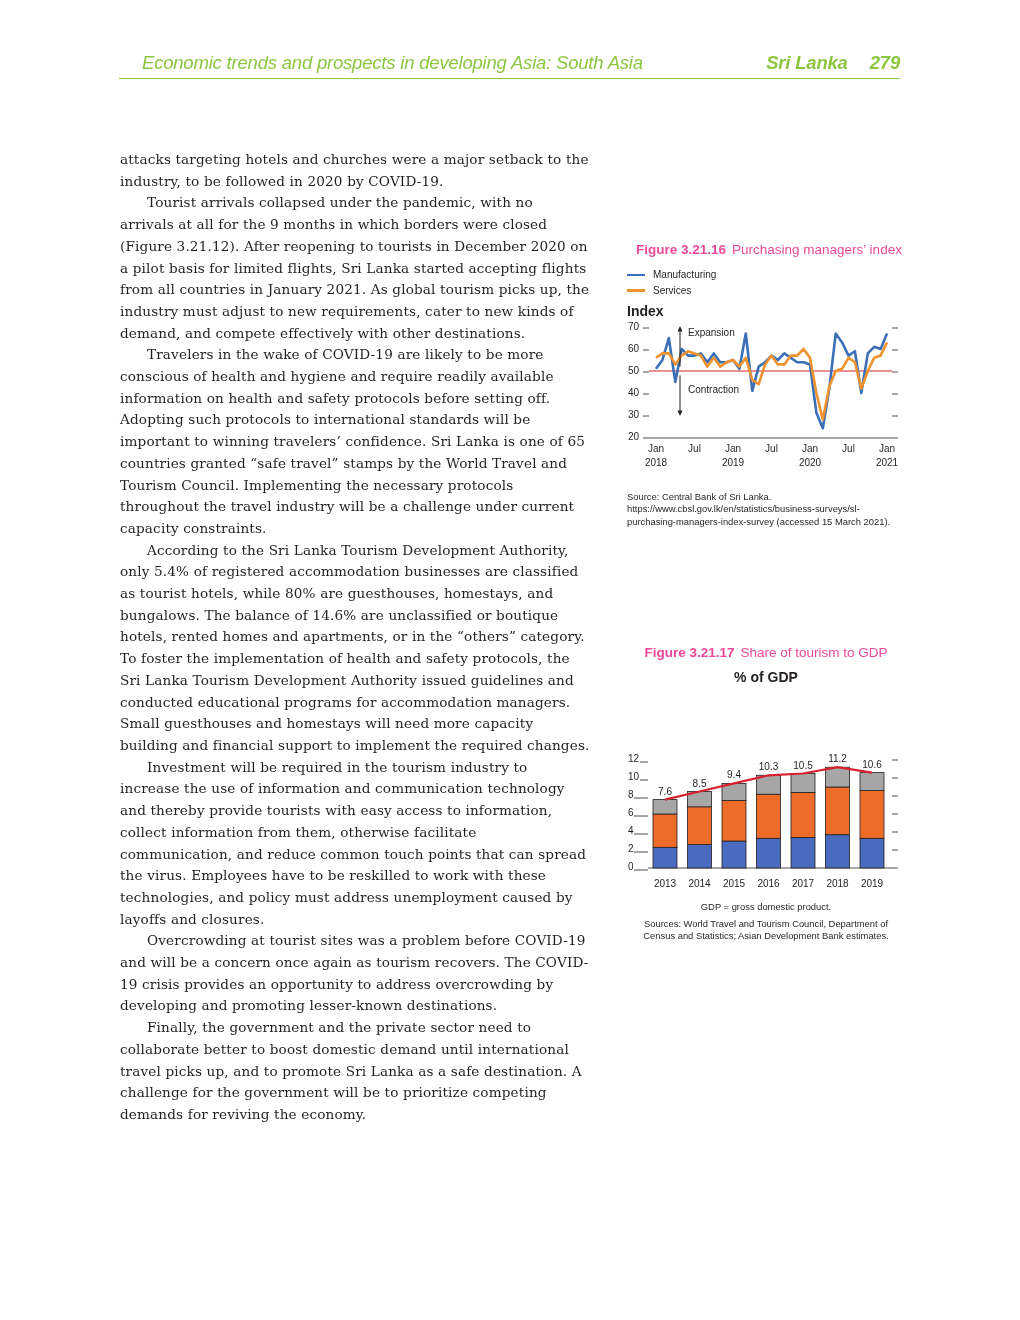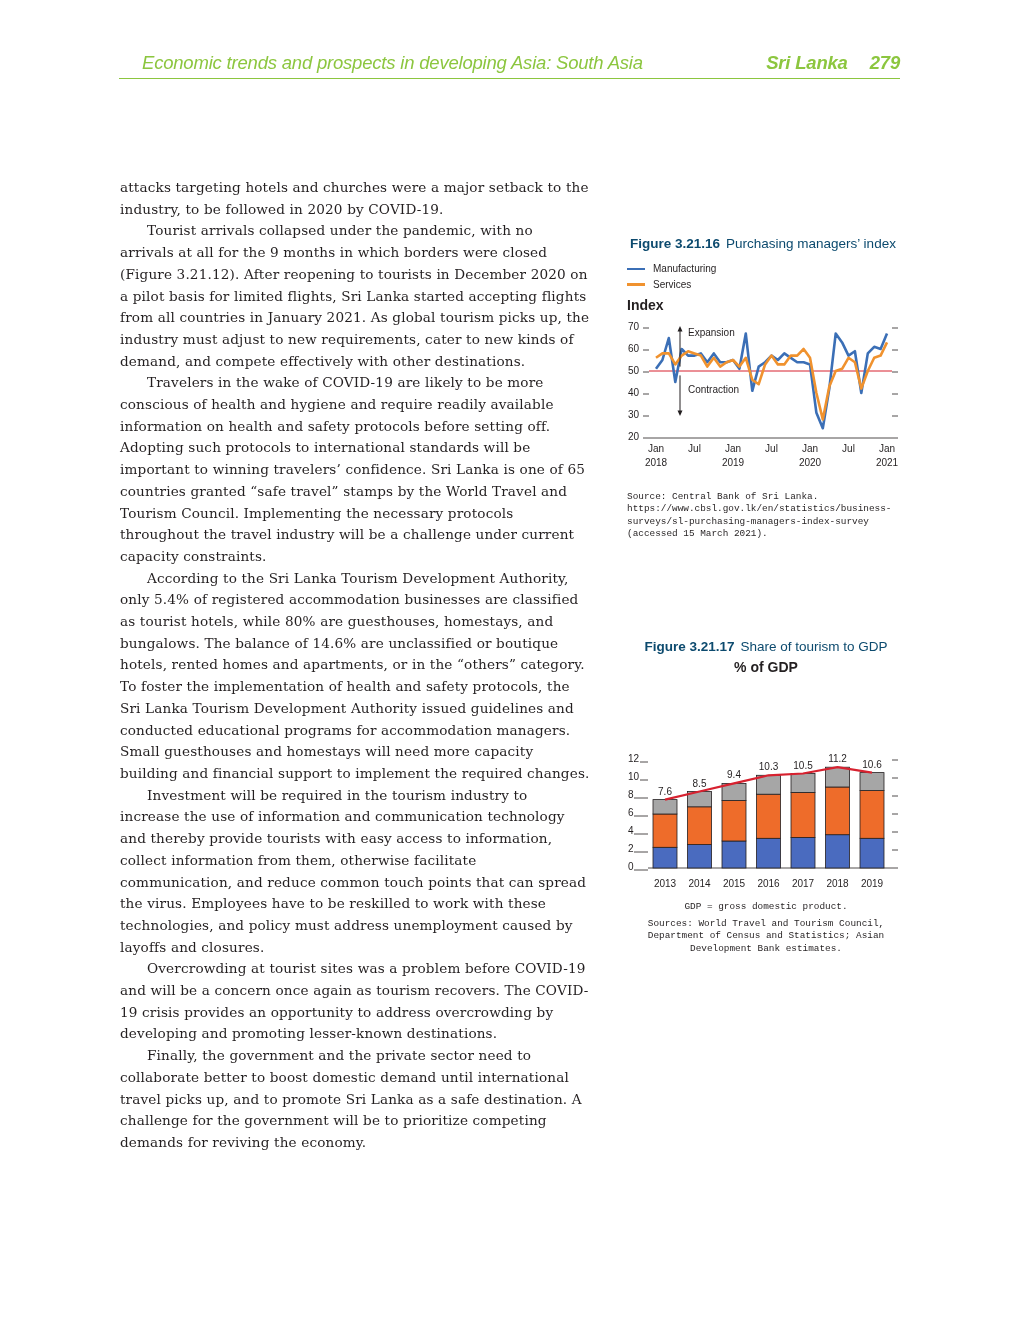--- a/index.html
+++ b/index.html
@@ -3,33 +3,33 @@
   <meta charset="utf-8">
   <style>
     html, body { margin: 0; padding: 0; background: #ffffff; }
     body { width: 1020px; height: 1320px; position: relative; overflow: hidden; color: #231f20; }
     .header { position: absolute; left: 119px; top: 50px; width: 781px; height: 28px; border-bottom: 1px solid #8cc63f; }
     .header-left, .header-right { position: absolute; top: 2px; font-family: "Liberation Sans", sans-serif; font-style: italic; font-size: 18.5px; color: #8cc63f; letter-spacing: -0.2px; }
     .header-left { left: 0; margin-left: 23px; }
     .header-right { right: 0; }
     .header-right span { margin-left: 22px; font-weight: bold; }
 
-    .body-col { position: absolute; left: 120px; top: 149px; width: 470px; font-family: "DejaVu Serif", serif; font-size: 13.6px; line-height: 21.7px; color: #231f20; letter-spacing: 0.15px; margin-top: 28px; }
+    .body-col { position: absolute; left: 120px; top: 149px; width: 470px; font-family: "DejaVu Serif", serif; font-size: 13.6px; line-height: 21.7px; color: #231f20; letter-spacing: 0.15px; }
     .body-col p { margin: 0; }
     .body-col p.indent { text-indent: 27px; }
 
     .fig { position: absolute; left: 627px; width: 278px; font-family: "Liberation Sans", sans-serif; color: #231f20; }
-    .fig-title { font-size: 13.5px; color: #0c4a6e; margin: 3px; white-space: nowrap; }
+    .fig-title { font-size: 13.5px; color: #ec4899; margin: 9px; white-space: nowrap; }
     .fig-title .num { font-weight: bold; margin-right: 6px; }
     .legend { margin-top: 10px; font-size: 10px; }
     .legend-item { display: flex; align-items: center; height: 15.5px; }
     .swatch-line { width: 18px; height: 2.5px; margin-right: 8px; }
     .swatch-box { width: 16px; height: 10px; margin-right: 8px; border: 1px solid #231f20; box-sizing: border-box; }
     .unit { font-size: 14px; margin-top: 5px; font-weight: bold; }
-    .source { font-size: 9.4px; line-height: 12.4px; color: #231f20; font-family: Liberation Mono, monospace; }
+    .source { font-size: 9.4px; line-height: 12.4px; color: #231f20; }
     svg text { font-family: "Liberation Sans", sans-serif; }
   </style>
 </head>
 <body>
 
 <div class="header">
   <div class="header-left">Economic trends and prospects in developing Asia: South Asia</div>
   <div class="header-right">
     <span style="margin-left:0">Sri Lanka</span><span>279</span>
   </div>

